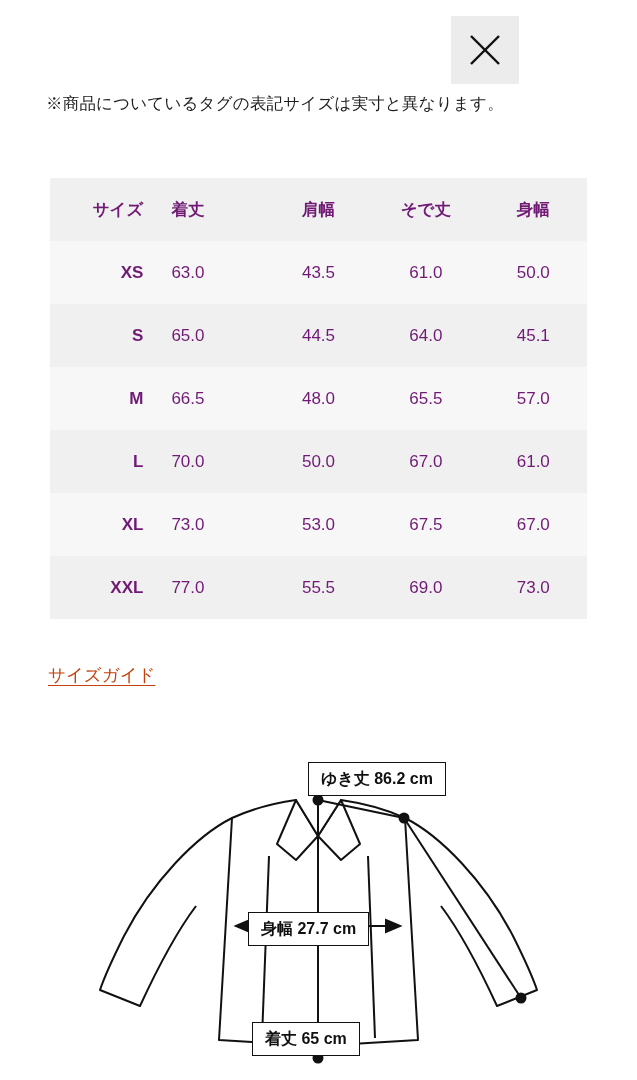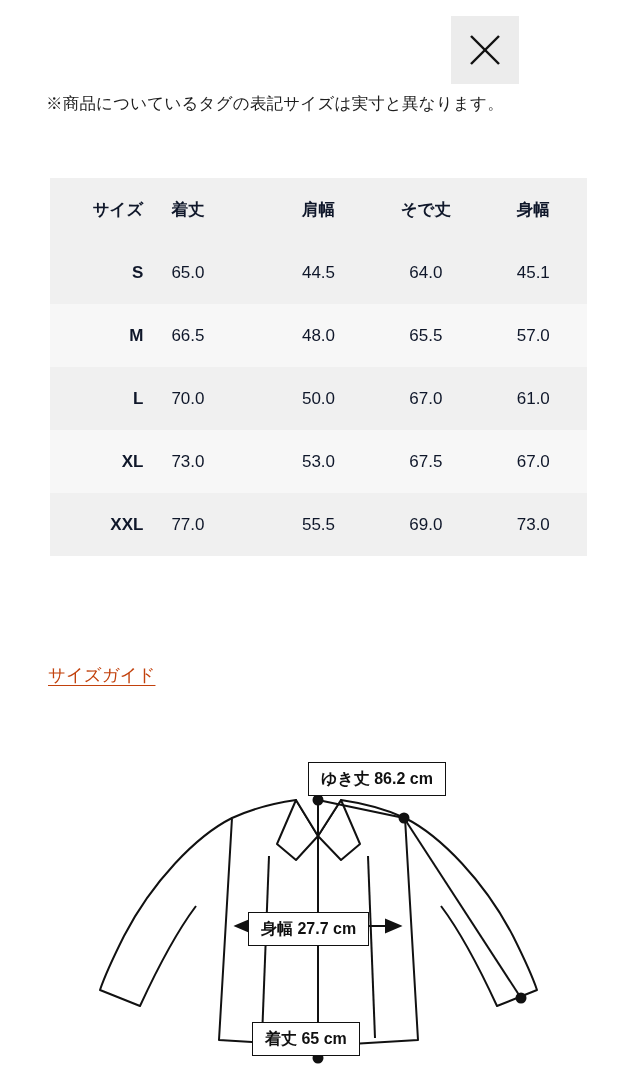--- a/index.html
+++ b/index.html
@@ -56,21 +56,21 @@
     top: 178px;
     left: 50px;
     width: 537px;
     border-collapse: collapse;
     table-layout: fixed;
   }
   .size-table td, .size-table th {
     height: 63px;
     font-size: 17px;
     font-weight: normal;
-    color: #0f172a;
+    color: #701a75;
     text-align: center;
     padding: 0;
     border: none;
   }
   .size-table thead th {
     background: #f0f0f0;
     font-weight: bold;
     font-size: 16.5px;
   }
   .size-table tbody tr.alt td { background: #f0f0f0; }
@@ -145,20 +145,27 @@
     <thead>
       <tr>
         <th class="hd-sz">サイズ</th>
         <th class="hd-first">着丈</th>
         <th>肩幅</th>
         <th>そで丈</th>
         <th>身幅</th>
       </tr>
     </thead>
     <tbody>
+      <tr>
+        <td class="sz">XS</td>
+        <td class="val-first">63.0</td>
+        <td>43.5</td>
+        <td>61.0</td>
+        <td>50.0</td>
+      </tr>
       <tr class="alt">
         <td class="sz">S</td>
         <td class="val-first">65.0</td>
         <td>44.5</td>
         <td>64.0</td>
         <td>45.1</td>
       </tr>
       <tr>
         <td class="sz">M</td>
         <td class="val-first">66.5</td>

